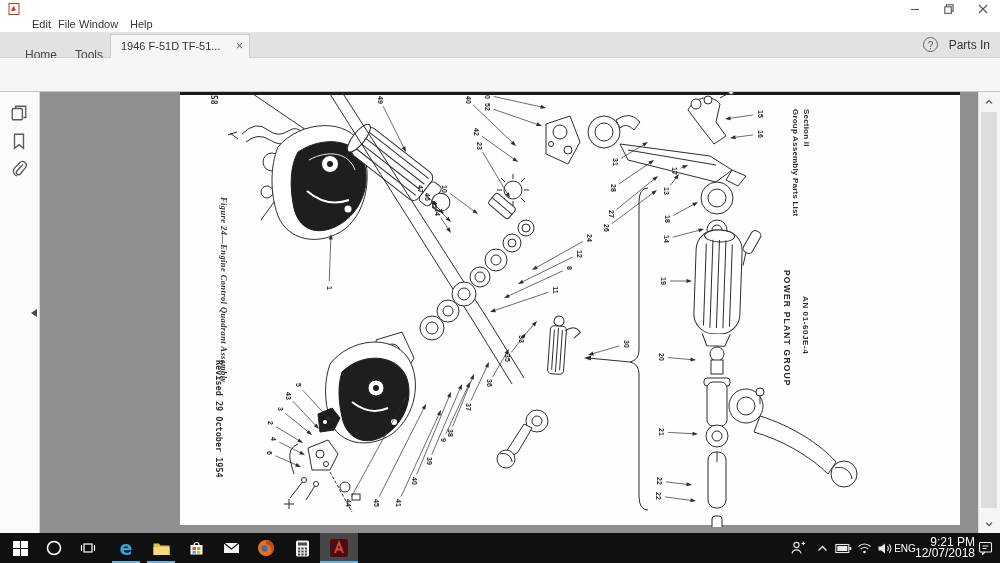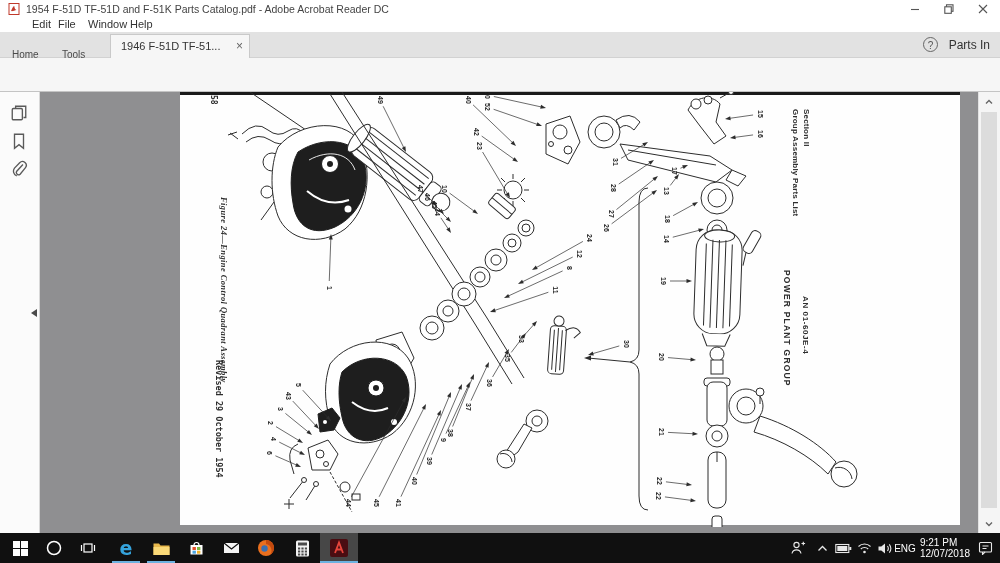--- a/index.html
+++ b/index.html
@@ -10,21 +10,21 @@
   .titlebar{position:absolute;left:0;top:0;width:1000px;height:18px;background:#fff;}
   .titlebar .apptitle{position:absolute;left:26px;top:3px;font-size:10.5px;color:#444;white-space:nowrap;}
   .pdficon{position:absolute;left:8px;top:3px;width:13px;height:12px;}
   .winbtn{position:absolute;top:0;width:34px;height:18px;display:flex;align-items:center;justify-content:center;}
   .winbtn svg{stroke:#555;fill:none;stroke-width:1.1;}
   
   .menubar{position:absolute;left:0;top:18px;width:1000px;height:14px;background:#fff;font-size:11px;color:#333;}
   .menubar span{position:absolute;top:0px;cursor:default;}
   
   .tabbar{position:absolute;left:0;top:32px;width:1000px;height:26px;background:#e2e2e2;border-bottom:1px solid #d2d2d2;box-sizing:border-box;}
-  .tabbar .flattab{position:absolute;top:10px;height:26px;line-height:26px;font-size:10px;color:#4a4a4a;}
+  .tabbar .flattab{position:absolute;top:10px;height:26px;line-height:26px;font-size:12px;color:#4a4a4a;margin-left:13px;}
   .doctab{position:absolute;left:110px;top:2px;height:24px;width:140px;background:#f6f6f6;
           border:1px solid #c9c9c9;border-bottom:none;box-sizing:border-box;line-height:22px;}
   .doctab .dtitle{position:absolute;left:10px;font-size:11px;color:#333;white-space:nowrap;}
   .doctab .dclose{position:absolute;right:6px;top:0;font-size:12px;color:#666;line-height:22px;}
   .signin{position:absolute;right:10px;top:0;height:26px;line-height:26px;font-size:12px;color:#333;}
   .helpq{position:absolute;right:62px;top:5px;width:15px;height:15px;border:1.2px solid #666;border-radius:50%;
          font-size:10px;color:#555;text-align:center;line-height:15px;box-sizing:border-box;}
   
   .toolbar{position:absolute;left:0;top:58px;width:1000px;height:34px;background:#f6f6f6;border-bottom:1px solid #c4c4c4;box-sizing:border-box;}
   .tico{position:absolute;top:66px;width:18px;height:18px;}
@@ -60,41 +60,40 @@
   .sb-arrow{position:absolute;left:983px;width:12px;height:12px;}
   .sb-arrow svg{stroke:#666;fill:none;stroke-width:1.4;}
   
   .taskbar{position:absolute;left:0;top:533px;width:1000px;height:30px;background:#101010;}
   .tbcell{position:absolute;top:0;width:36px;height:30px;display:flex;align-items:center;justify-content:center;}
   .tbcell.active{background:#474747;}
   .underline{position:absolute;top:28px;height:2px;background:#6cb2e0;}
   .tray{position:absolute;top:0;height:30px;display:flex;align-items:center;justify-content:center;color:#e8e8e8;}
   .trayico svg{stroke:#e8e8e8;fill:none;stroke-width:1.1;}
   .eng{font-size:10px;color:#fff;}
-  .clock{font-size:10px;color:#fff;text-align:left;line-height:11px;}
+  .clock{font-size:12px;color:#fff;text-align:right;line-height:11px;}
   .edge-e{font:bold 19px "DejaVu Sans", sans-serif;color:#35a3dc;}
   
   .diagram{position:absolute;left:180px;top:92px;width:780px;height:435px;}
   .co{font:bold 7px "Liberation Sans", sans-serif;fill:#1f1f1f;}
   .ink{stroke:#2d2d2d;fill:none;stroke-width:1;}
   .inkf{stroke:#2d2d2d;fill:#fff;stroke-width:1;}
   .dark{fill:#1e1e1e;stroke:#1e1e1e;}
   .wline{stroke:#fff;fill:none;}
 </style>
 </head>
 <body>
 
 <div class="titlebar">
   <span class="pdficon">
     <svg width="13" height="12" viewBox="0 0 13 12">
         <rect x="1" y="0.5" width="10" height="11" fill="#fff" stroke="#c0392b" stroke-width="1"></rect>
         <path d="M3,8 C4,5.5 5.5,3 6,3 C6.8,3 6,6 8.5,7 C6.5,7.5 4.5,8.5 3,8 Z" fill="#c0392b"></path>
       </svg>
   </span>
-  <span class="apptitle">1954 F-51D TF-51D and F-51K Parts Catalog.pdf - Adobe Acrobat Reader DC</span>
   <div class="winbtn" style="right:68px;">
     <svg width="10" height="10" viewBox="0 0 10 10">
         <line x1="1" y1="5.5" x2="9" y2="5.5"></line>
       </svg>
   </div>
   <div class="winbtn" style="right:34px;">
     <svg width="10" height="10" viewBox="0 0 10 10">
         <rect x="2.5" y="0.8" width="6.5" height="6.5"></rect>
         <rect x="0.8" y="2.8" width="6.5" height="6.5" fill="#fff"></rect>
       </svg>
@@ -103,21 +102,21 @@
     <svg width="10" height="10" viewBox="0 0 10 10">
         <path d="M1,1 L9,9 M9,1 L1,9"></path>
       </svg>
   </div>
 </div>
 
 <div class="menubar">
   <span style="left:0;margin-top:12px;">File</span>
   <span style="left:32px;">Edit</span>
   <span style="left:58px;">File</span>
-  <span style="left:88px;">Window</span>
+  <span style="left:79px;">Window</span>
   <span style="left:130px;">Help</span>
 </div>
 
 <div class="tabbar">
   <span class="flattab" style="left:12px;">Home</span>
   <span class="flattab" style="left:62px;">Tools</span>
   <div class="doctab">
     <span class="dtitle">1946 F-51D TF-51...</span>
     <span class="dclose">×</span>
   </div>

